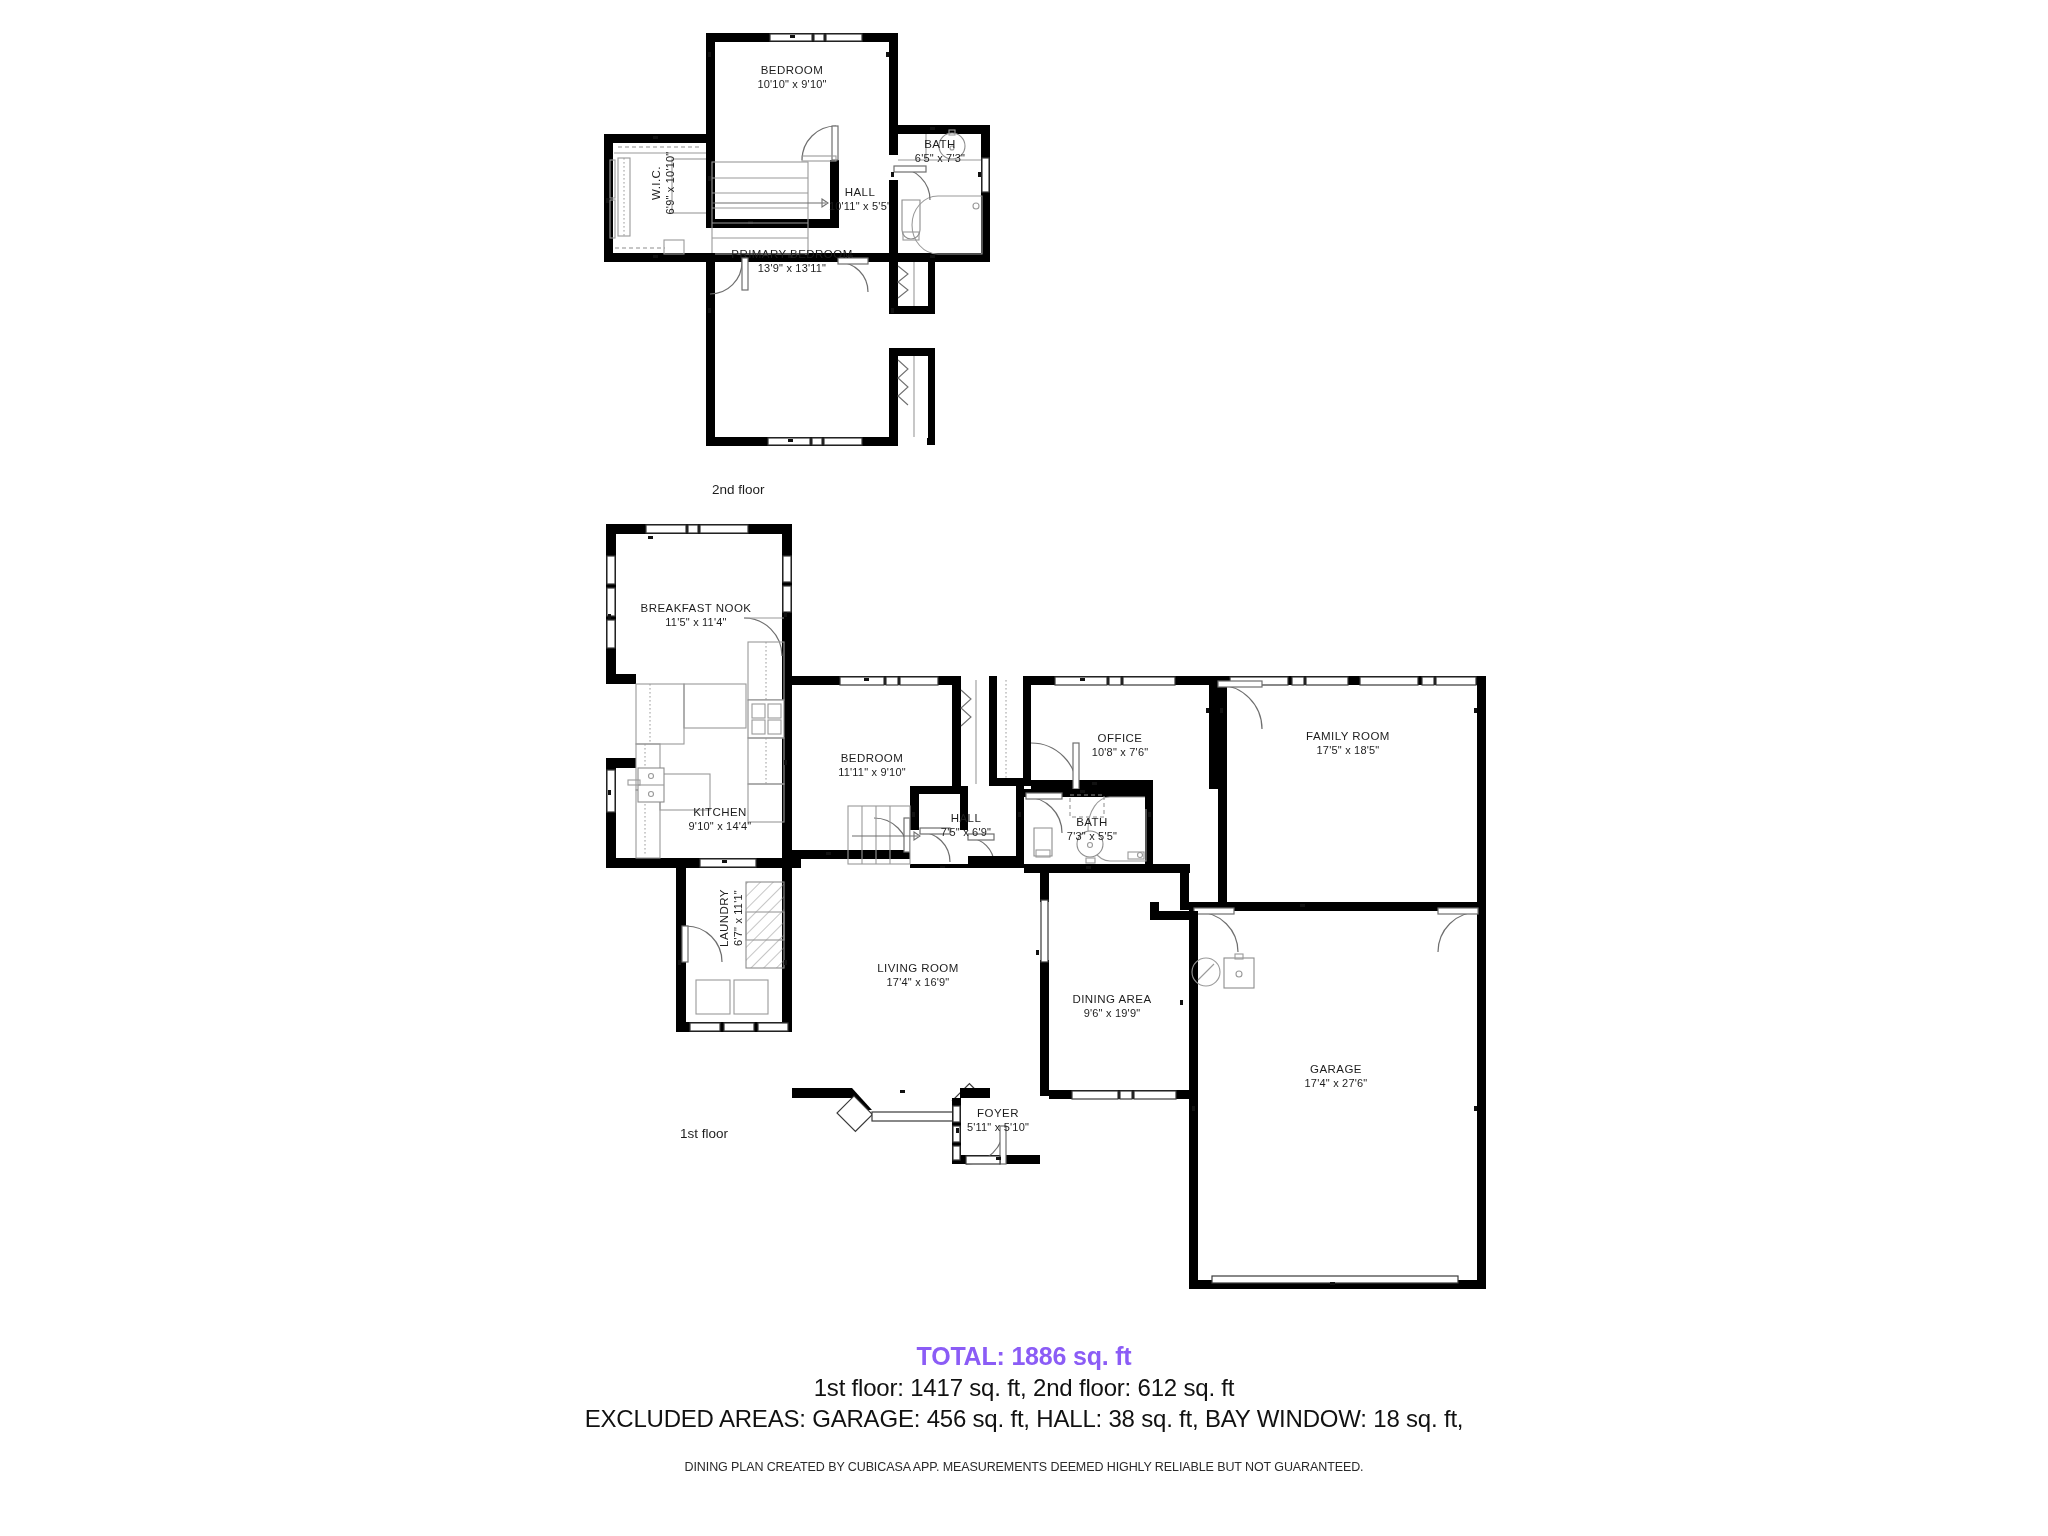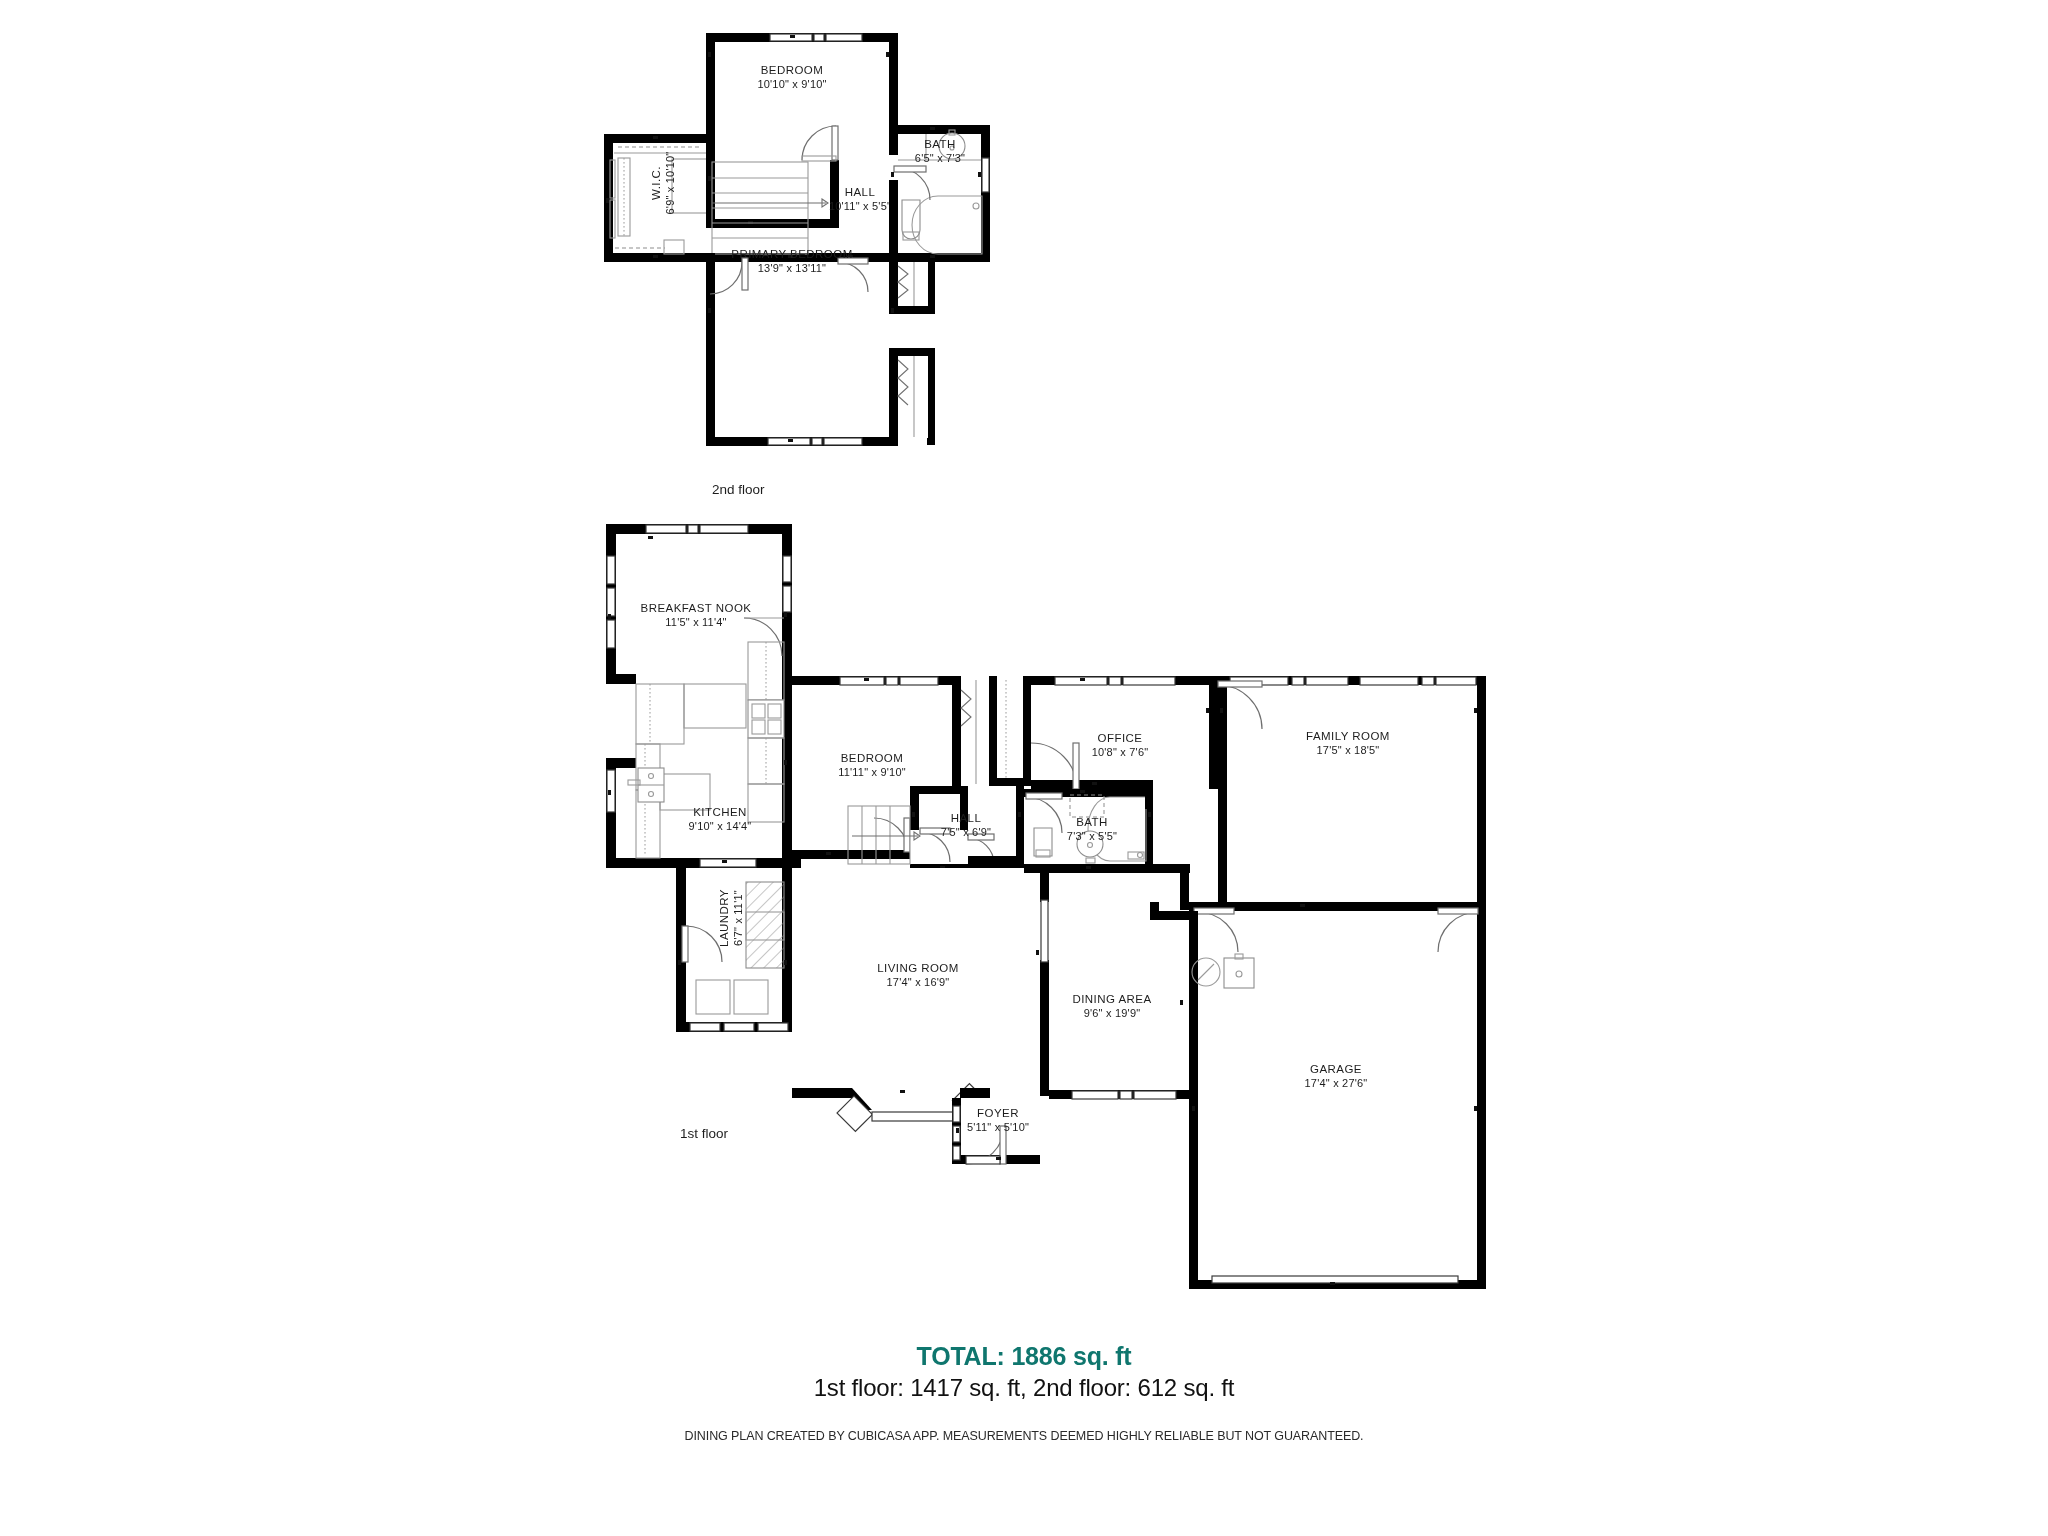--- a/index.html
+++ b/index.html
@@ -62,21 +62,21 @@
     position: absolute;
     left: 0;
     right: 0;
     top: 1340px;
     text-align: center;
   }
   .f-total {
     font-family: "Liberation Sans", sans-serif;
     font-size: 25px;
     font-weight: bold;
-    color: #0f766e;
+    color: #8b5cf6;
     letter-spacing: -0.2px;
     line-height: 1.28;
     margin: 0;
   }
   .f-line {
     font-family: "Liberation Sans", sans-serif;
     font-size: 24px;
     color: #111111;
     letter-spacing: -0.2px;
     line-height: 1.3;
@@ -574,16 +574,17 @@
     </g>
 
     <text class="floor-tag" x="680" y="1138">1st floor</text>
   </g>
 
 </svg>
 
 <div class="footer">
   <p class="f-total">TOTAL: 1886 sq. ft</p>
   <p class="f-line">1st floor: 1417 sq. ft, 2nd floor: 612 sq. ft</p>
+  <p class="f-line">EXCLUDED AREAS: GARAGE: 456 sq. ft, HALL: 38 sq. ft, BAY WINDOW: 18 sq. ft,</p>
   <p class="f-disclaimer">DINING PLAN CREATED BY CUBICASA APP. MEASUREMENTS DEEMED HIGHLY RELIABLE BUT NOT GUARANTEED.</p>
 </div>
 
 </div>
 
 </body></html>

